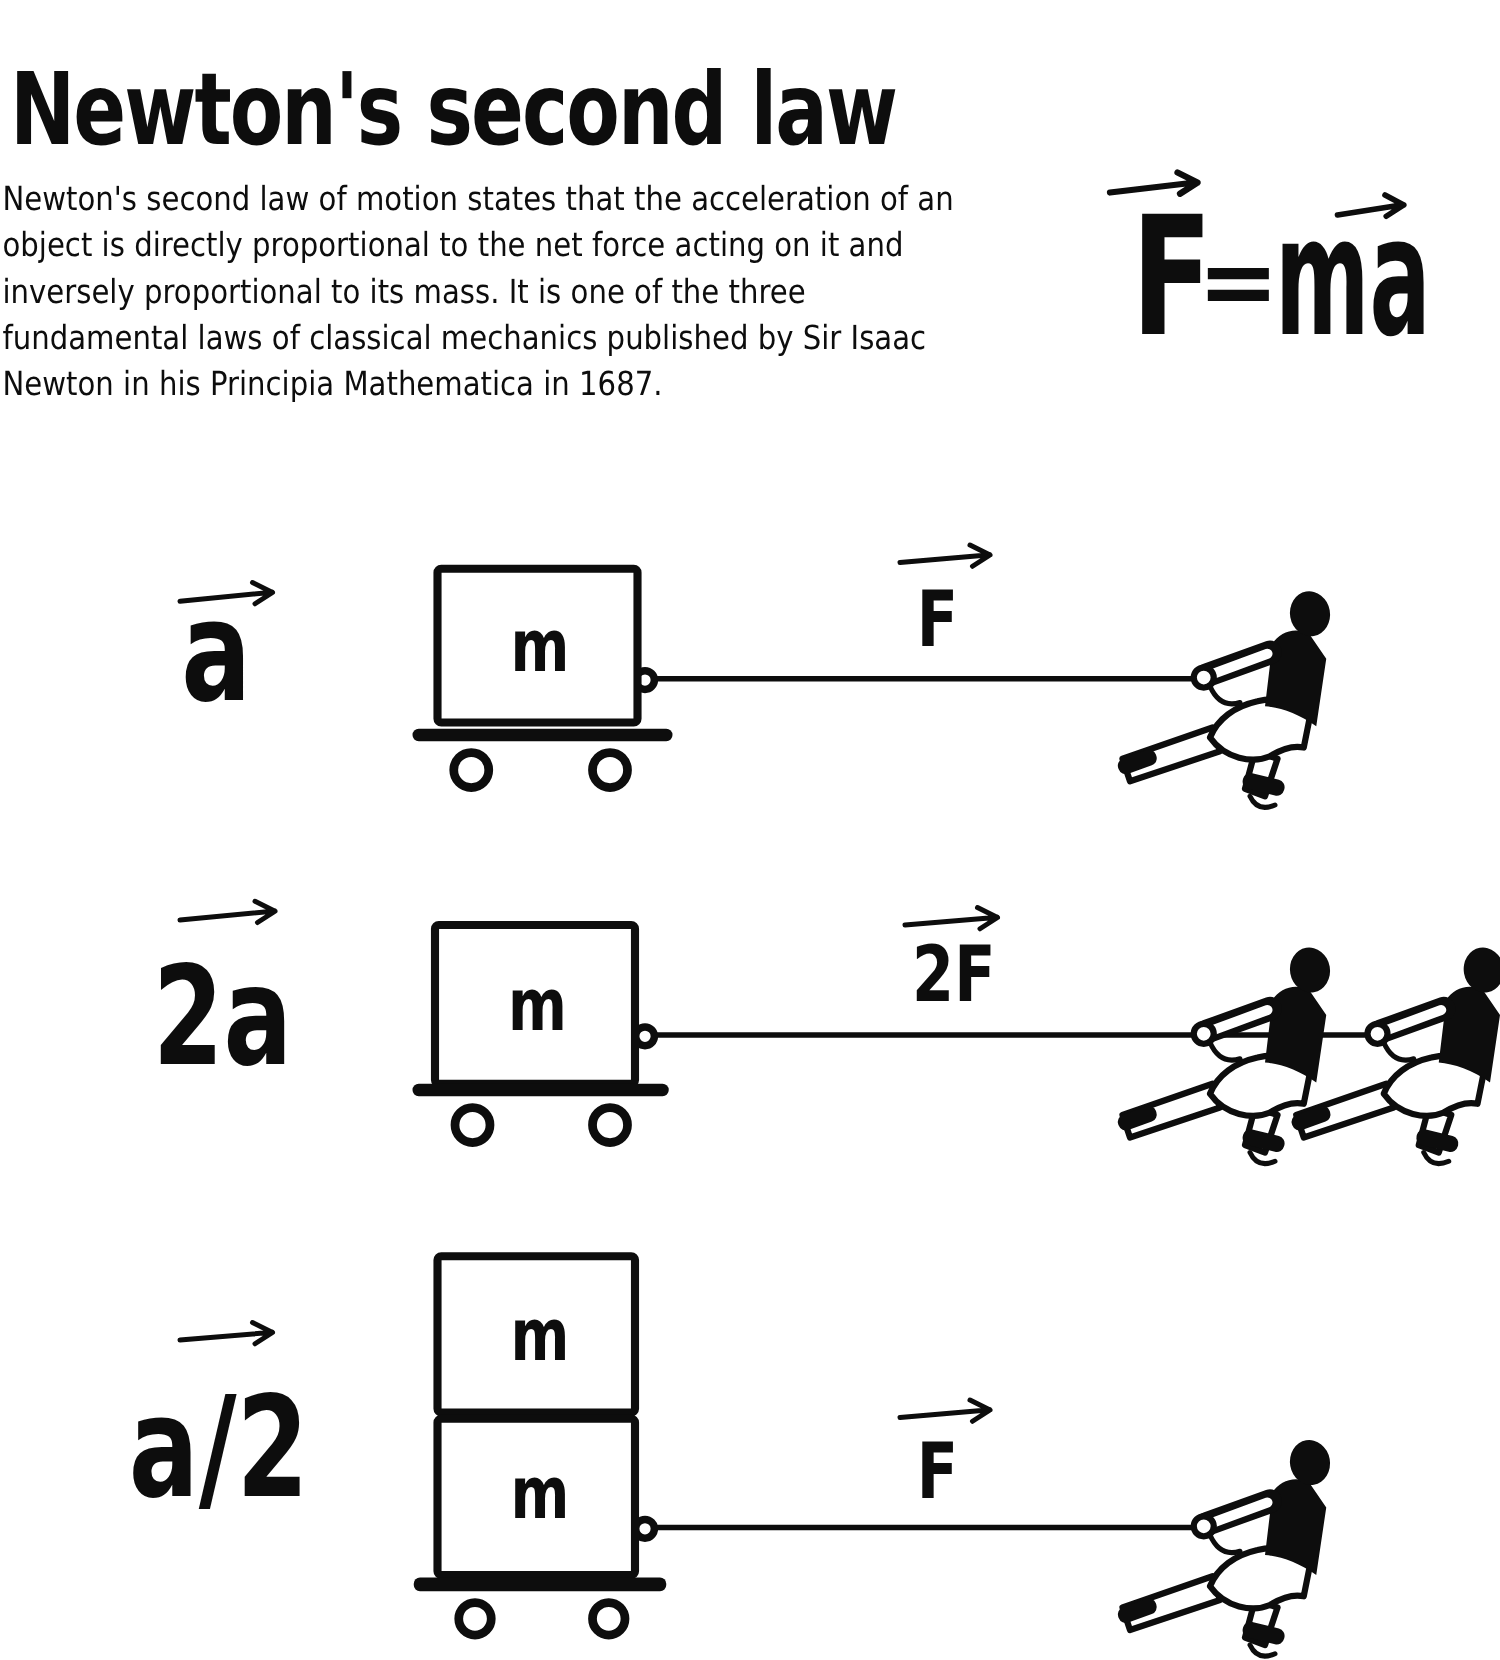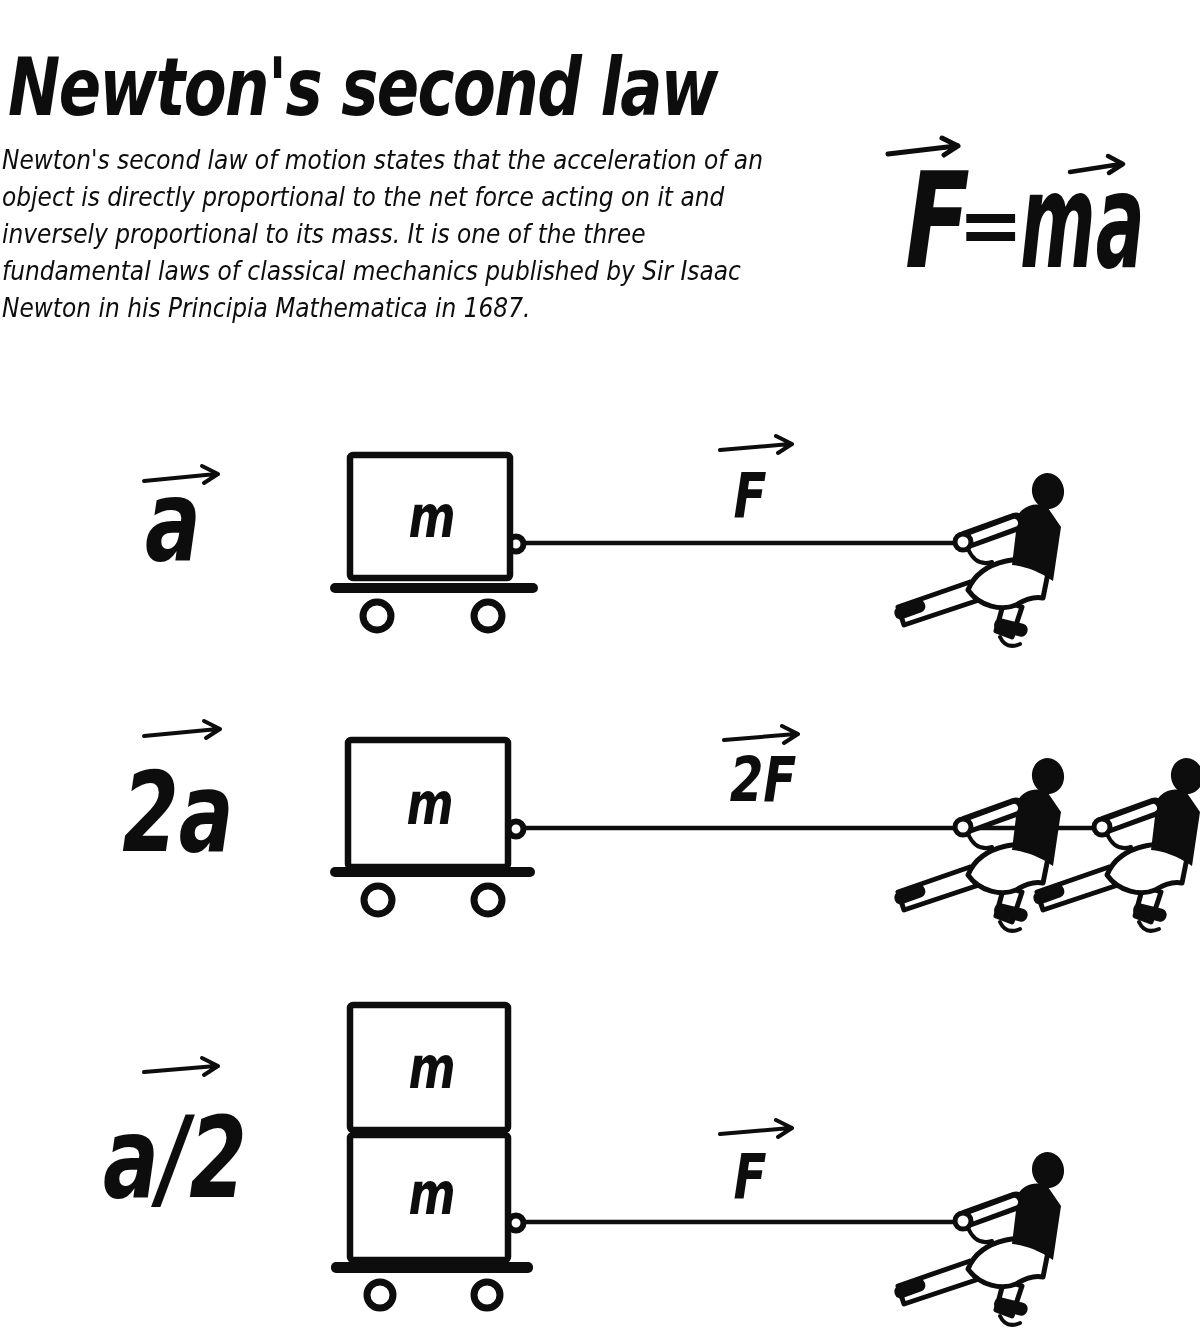--- a/index.html
+++ b/index.html
@@ -4,21 +4,21 @@
 <style>
   html,body{margin:0;padding:0;}
   body{
     width:1200px;height:1328px;
     background:#ffffff;
     position:relative;
     overflow:hidden;
     font-family:"DejaVu Sans", sans-serif;
     color:#0d0d0d;
   }
-  .poster{position:absolute;inset:0;font-style:italic;}
+  .poster{position:absolute;inset:0;}
   .title{
     position:absolute;left:8px;top:-10px;
     font-size:80px;line-height:88px;font-weight:600;
     letter-spacing:-2px;white-space:nowrap;
     transform:scaleX(0.78);transform-origin:left center;
   }
   .intro{
     position:absolute;left:2px;top:141px;
     font-size:26.5px;line-height:37px;font-weight:500;
     transform:scaleX(0.88);transform-origin:left top;

